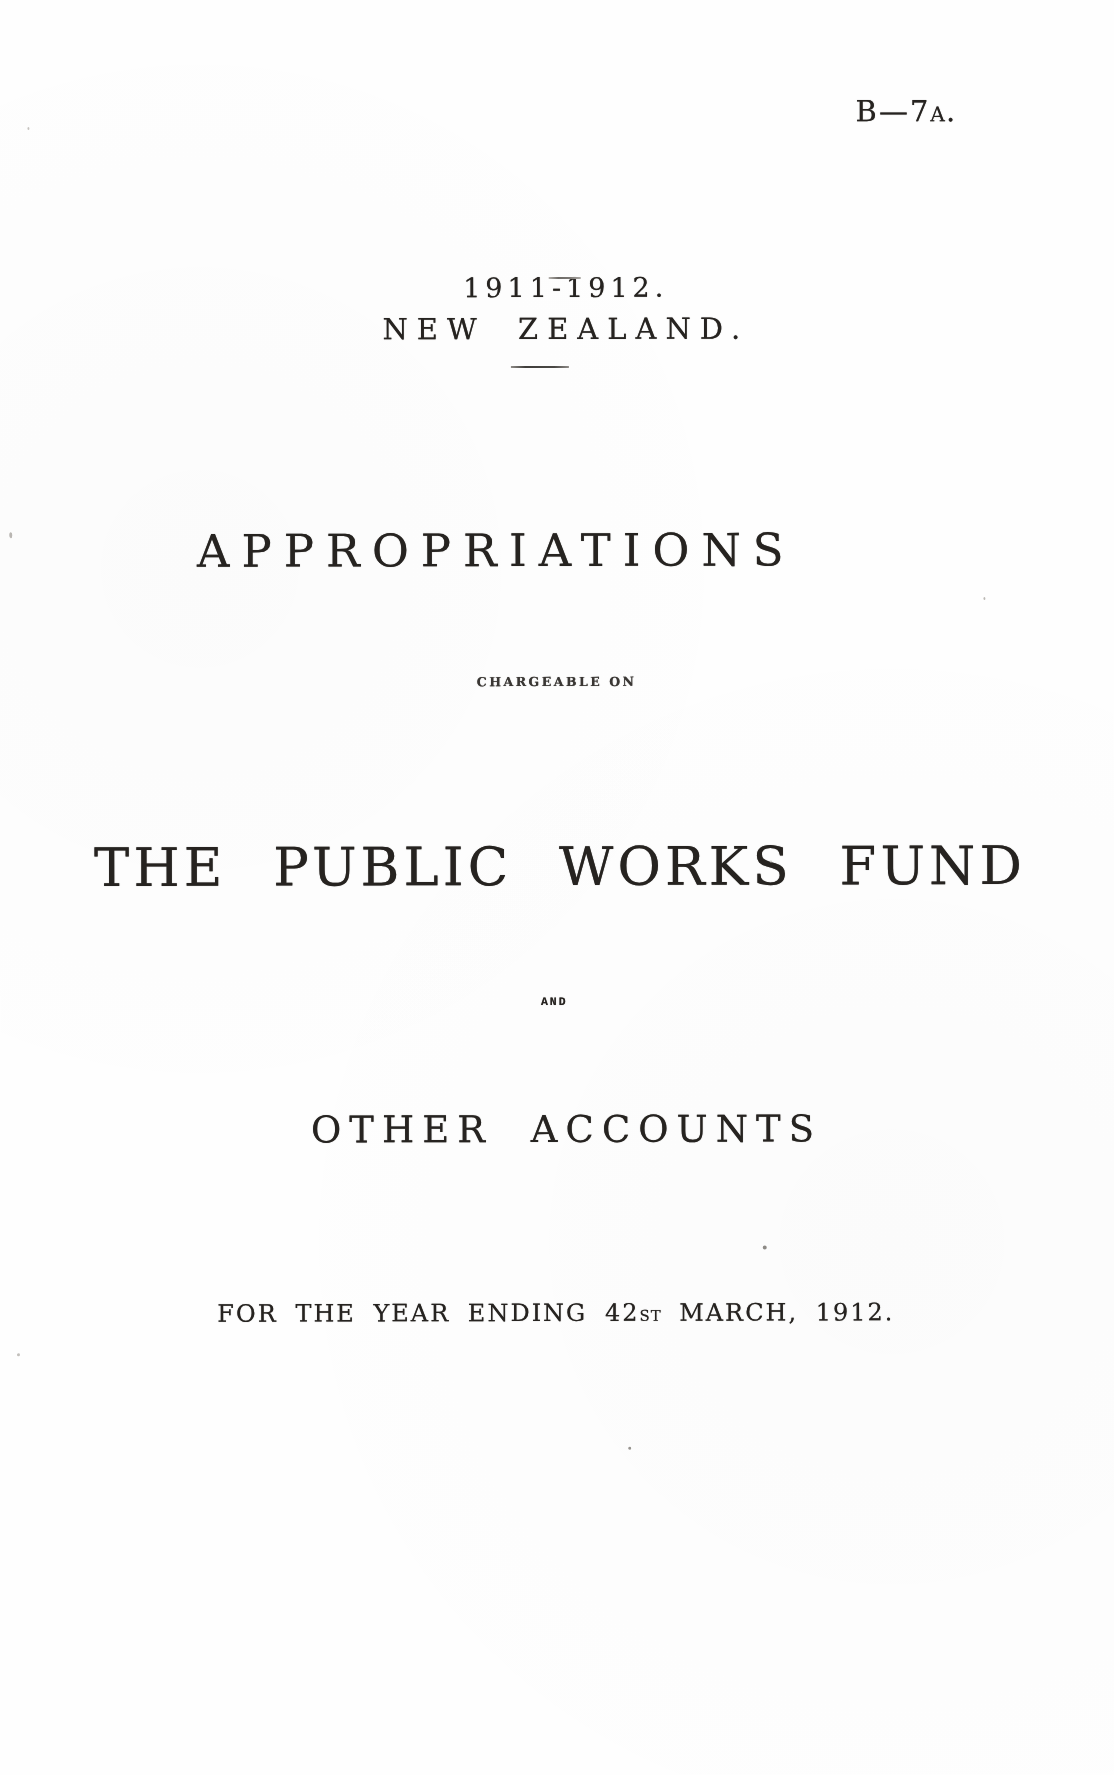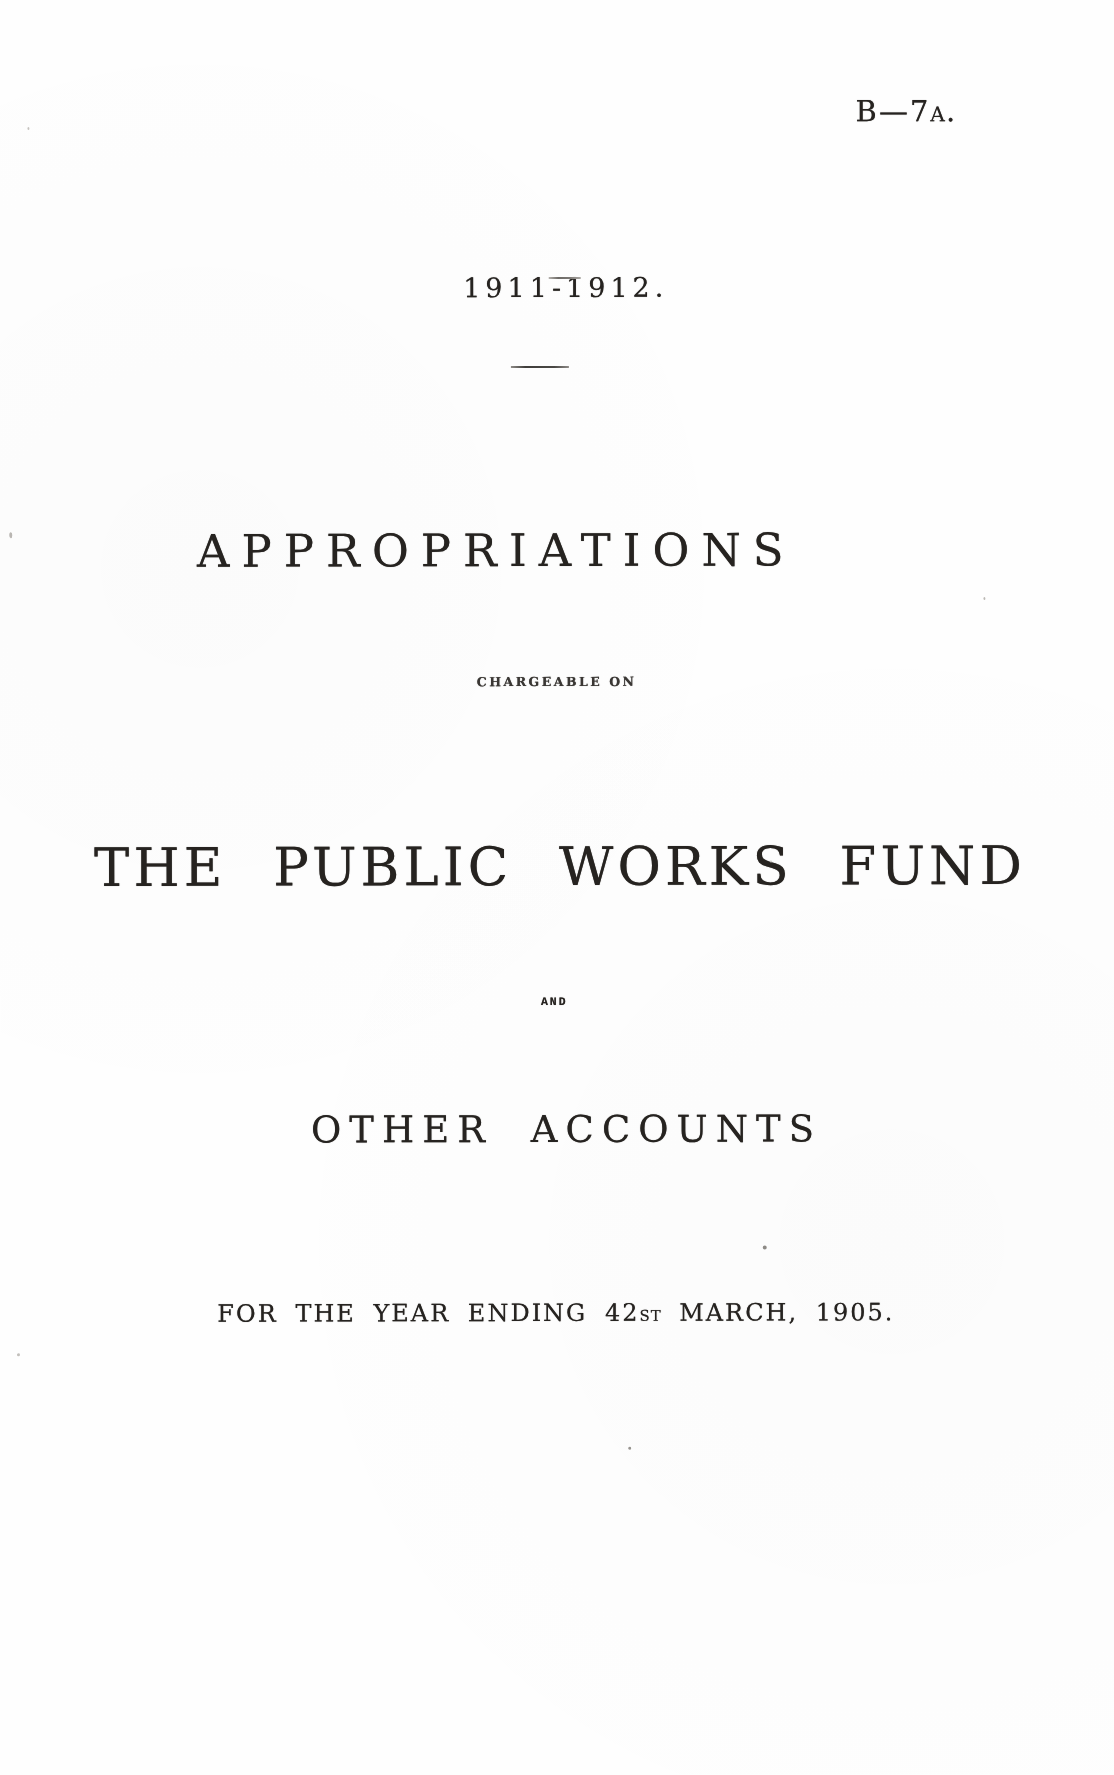--- a/index.html
+++ b/index.html
@@ -99,35 +99,36 @@
 <div class="page">
 
   <div class="txt doc-ref">
     <span>B—7</span><span class="sc">A</span><span>.</span>
   </div>
 
   <div class="txt years">1911-1912.</div>
 
   <div class="rule rule-years"></div>
 
+  <div class="txt country">NEW ZEALAND.</div>
 
   <div class="rule rule-country"></div>
 
   <div class="txt appropriations">APPROPRIATIONS</div>
 
   <div class="txt chargeable">CHARGEABLE ON</div>
 
   <div class="txt main-title">THE PUBLIC WORKS FUND</div>
 
   <div class="txt conjunction">AND</div>
 
   <div class="txt subtitle">OTHER ACCOUNTS</div>
 
   <div class="txt period-line">
-    <span>FOR THE YEAR ENDING 42</span><span class="sc">ST</span><span> MARCH, 1905.</span>
+    <span>FOR THE YEAR ENDING 42</span><span class="sc">ST</span><span> MARCH, 1912.</span>
   </div>
 
   <div class="speck s1"></div>
   <div class="speck s2"></div>
   <div class="speck s3"></div>
   <div class="speck s4"></div>
   <div class="speck s5"></div>
   <div class="speck s6"></div>
   <div class="speck s7"></div>
 

